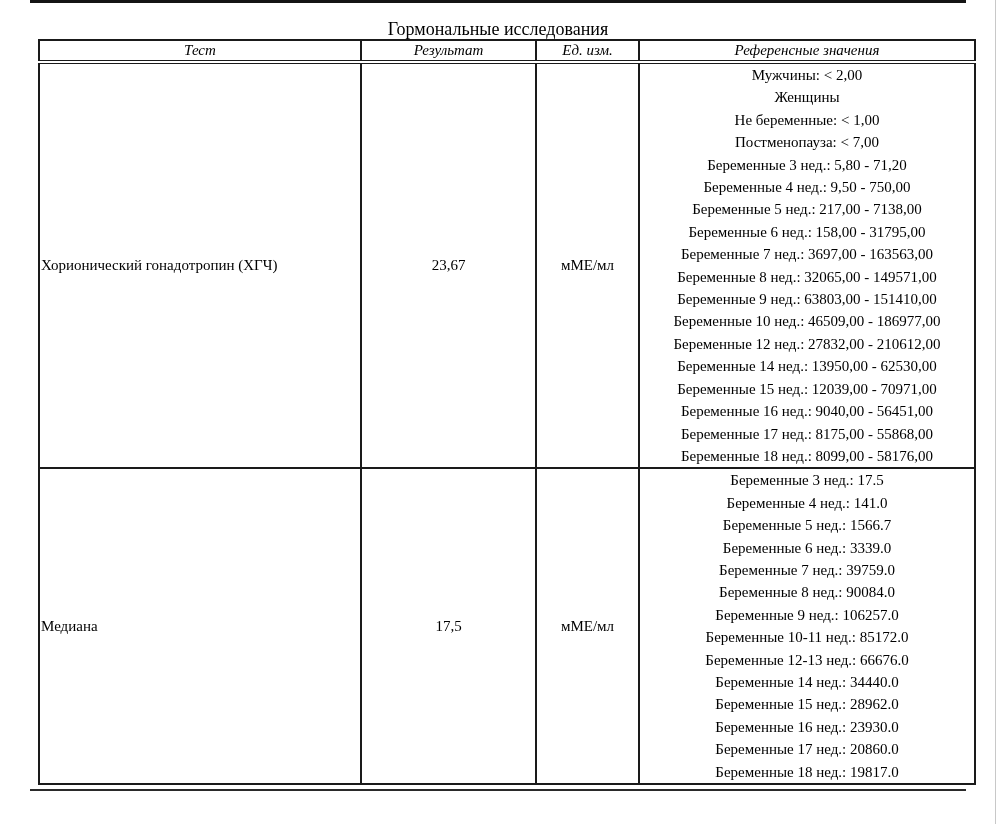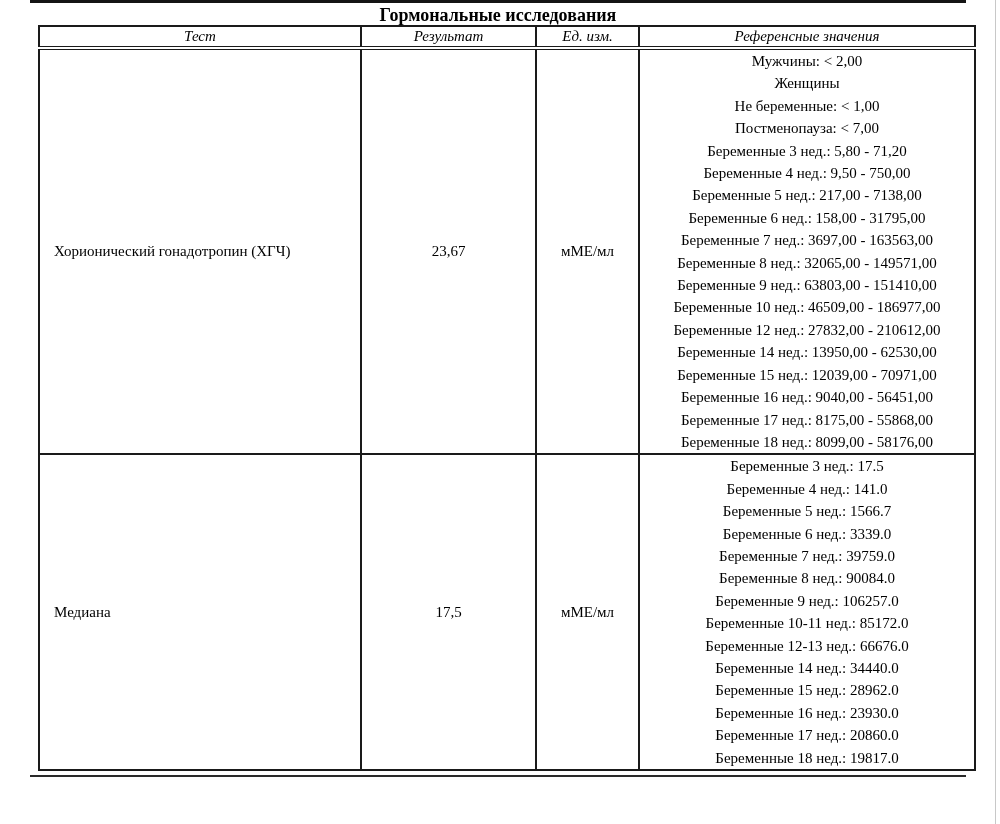--- a/index.html
+++ b/index.html
@@ -18,24 +18,24 @@
     top: 0;
     width: 936px;
   }
   .top-rule {
     width: 100%;
     height: 3px;
     background: #141414;
   }
   .report-title {
     text-align: center;
-    font-weight: bold;
+    font-weight: normal;
     font-size: 18px;
     line-height: 20px;
-    margin-top: 2px;
+    margin-top: 16px;
   }
   table.lab {
     border-collapse: collapse;
     width: 100%;
     table-layout: fixed;
     margin-left: 8px;
   }
   table.lab th, table.lab td {
     border: 2px solid #1a1a1a;
   }
@@ -45,21 +45,21 @@
     font-size: 15px;
     line-height: 17px;
     text-align: center;
     padding: 1px 2px;
     border-bottom: 4px double #1a1a1a;
   }
   td.test {
     font-size: 15px;
     text-align: left;
     vertical-align: middle;
-    padding: 2px 14px;
+    padding: 2px 1px;
   }
   td.result, td.unit {
     font-size: 15px;
     text-align: center;
     vertical-align: middle;
     padding: 2px;
   }
   td.ref {
     text-align: center;
     vertical-align: middle;

